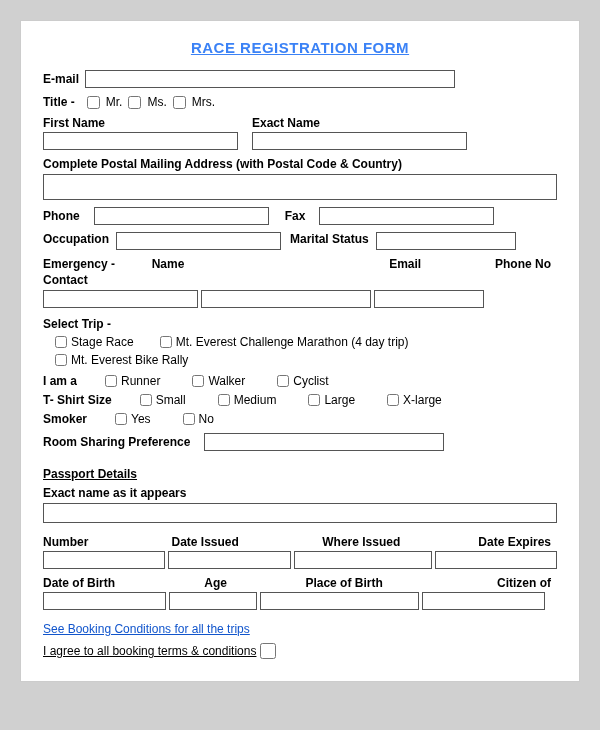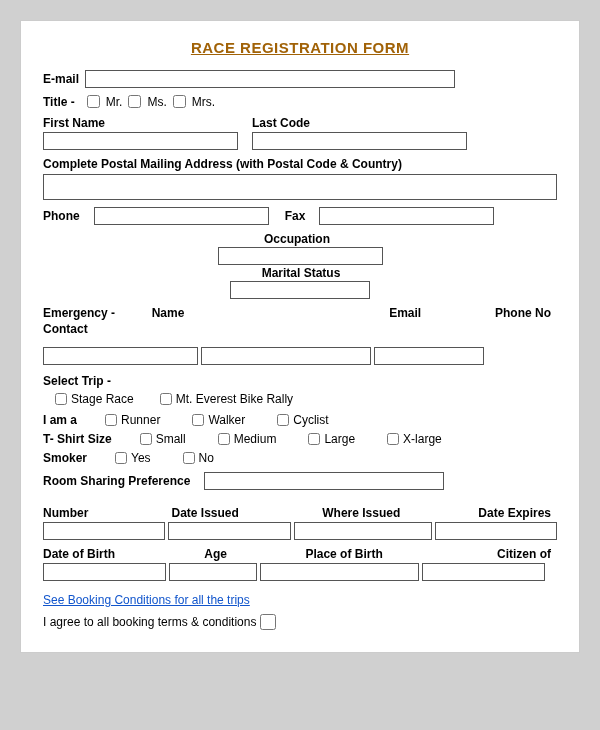--- a/index.html
+++ b/index.html
@@ -15,21 +15,21 @@
     .form-container {
       background: #fff;
       width: 560px;
       padding: 18px 22px 22px 22px;
       border: 1px solid #ccc;
     }
     .form-title {
       text-align: center;
       font-size: 15px;
       font-weight: bold;
-      color: #a16207;
+      color: #3b82f6;
       text-decoration: underline;
       margin-bottom: 14px;
       letter-spacing: 0.5px;
     }
     .field-row {
       display: flex;
       align-items: center;
       margin-bottom: 7px;
       flex-wrap: wrap;
     }
@@ -65,21 +65,21 @@
       display: block;
     }
     .link-text {
       color: #1155cc;
       text-decoration: underline;
       font-size: 12px;
       cursor: pointer;
     }
     .title-checkbox-row {
       display: flex;
-      align-items: flex-start;
+      align-items: flex-end;
       margin-bottom: 7px;
       gap: 6px;
     }
     .two-col {
       display: flex;
       gap: 14px;
       margin-bottom: 7px;
     }
     .two-col .col {
       display: flex;
@@ -91,35 +91,34 @@
       margin-bottom: 2px;
     }
     .phone-fax-row {
       display: flex;
       align-items: center;
       margin-bottom: 7px;
       gap: 8px;
     }
     .occ-marital-row {
       display: flex;
-      align-items: center;
       margin-bottom: 7px;
       gap: 1px;
-      flex-direction: column;
     }
     .select-trip-section { margin-bottom: 7px; }
     .trip-options { display: flex; align-items: center; flex-wrap: wrap; gap: 4px; margin-bottom: 5px; }
     .iam-row { display: flex; align-items: center; margin-bottom: 5px; gap: 10px; }
     .tshirt-row { display: flex; align-items: center; margin-bottom: 5px; gap: 10px; }
     .smoker-row { display: flex; align-items: flex-start; margin-bottom: 7px; gap: 10px; }
     .room-row { display: flex; align-items: center; margin-bottom: 16px; gap: 8px; }
     .agree-row {
       display: flex;
       align-items: center;
       gap: 4px;
+      text-decoration: underline;
     }
     .agree-checkbox {
       width: 16px;
       height: 16px;
       border: 1px solid #555;
     }
   </style>
 </head>
 <body>
 
@@ -141,21 +140,21 @@
     <input type="checkbox" style="">
     <span>Mrs.</span>
   </div>
 
   <div class="two-col">
     <div class="col">
       <label>First Name</label>
       <input class="field-input" style="width: 195px;" type="text">
     </div>
     <div class="col">
-      <label>Last Code</label>
+      <label>Exact Name</label>
       <input class="field-input" style="width: 215px;" type="text">
     </div>
   </div>
 
   <div class="row-gap">
     <div class="field-label" style="margin-bottom:3px;">Complete Postal Mailing Address (with Postal Code &amp; Country)</div>
     <input type="text" style="width: 100%; border: 1px solid rgb(85, 85, 85); height: 26px; background: rgb(255, 255, 255);">
   </div>
 
   <div class="phone-fax-row">
@@ -165,41 +164,45 @@
     <input class="field-input" style="width: 175px;" type="text">
   </div>
 
   <div class="occ-marital-row">
     <span class="field-label">Occupation</span>
     <input class="field-input" style="width: 165px;" type="text">
     <span class="field-label" style="margin-left:8px;">Marital Status</span>
     <input class="field-input" style="width: 140px;" type="text">
   </div>
 
-  <div style="display:flex; margin-bottom:10px;">
+  <div style="display:flex; margin-bottom:2px;">
     <span class="field-label" style="width:100px; line-height:1.3;">Emergency -<br>Contact</span>
     <span class="field-label" style="width:170px; padding-left:4px;">Name</span>
     <span class="field-label" style="width:170px; text-align:center;">Email</span>
     <span class="field-label" style="flex:1; text-align:right;">Phone No</span>
   </div>
   <div style="display:flex; gap:3px; margin-bottom:9px;">
     <input class="field-input" style="width: 155px;" type="text">
     <input class="field-input" style="width: 170px;" type="text">
     <input class="field-input" style="width: 110px;" type="text">
   </div>
 
   <div class="select-trip-section">
     <div class="field-label" style="margin-bottom:4px;">Select Trip -</div>
     <div class="trip-options">
       <div class="checkbox-item">
         <input type="checkbox" style="">
         <span>Stage Race</span>
       </div>
       <div class="checkbox-item">
         <input type="checkbox" style="">
+        <span>Mt. Everest Challenge Marathon (4 day trip)</span>
+      </div>
+      <div class="checkbox-item">
+        <input type="checkbox" style="">
         <span>Mt. Everest Bike Rally</span>
       </div>
     </div>
   </div>
 
   <div class="iam-row">
     <span class="field-label">I am a</span>
     <div class="checkbox-item">
       <input type="checkbox" style="">
       <span>Runner</span>
@@ -244,20 +247,25 @@
       <input type="checkbox" style="">
       <span>No</span>
     </div>
   </div>
 
   <div class="room-row">
     <span class="field-label">Room Sharing Preference</span>
     <input class="field-input" style="width: 240px;" type="text">
   </div>
 
+  <div style="margin-bottom:5px;">
+    <span class="passport-underline">Passport Details</span>
+    <div class="field-label" style="margin-bottom:3px;">Exact name as it appears</div>
+    <input type="text" style="width: 100%; border: 1px solid rgb(85, 85, 85); height: 20px; background: rgb(255, 255, 255); margin-bottom: 7px;">
+  </div>
 
   <div style="width:100%;margin-bottom:7px;">
     <div style="display:flex;width:100%;margin-bottom:2px;">
       <span class="field-label" style="width:25%;">Number</span>
       <span class="field-label" style="width:25%;">Date Issued</span>
       <span class="field-label" style="width:25%;text-align:center;">Where Issued</span>
       <span class="field-label" style="width:25%;text-align:right;">Date Expires</span>
     </div>
     <div style="display:flex;width:100%;gap:3px;">
       <input class="field-input" style="width: 24%;" type="text">

